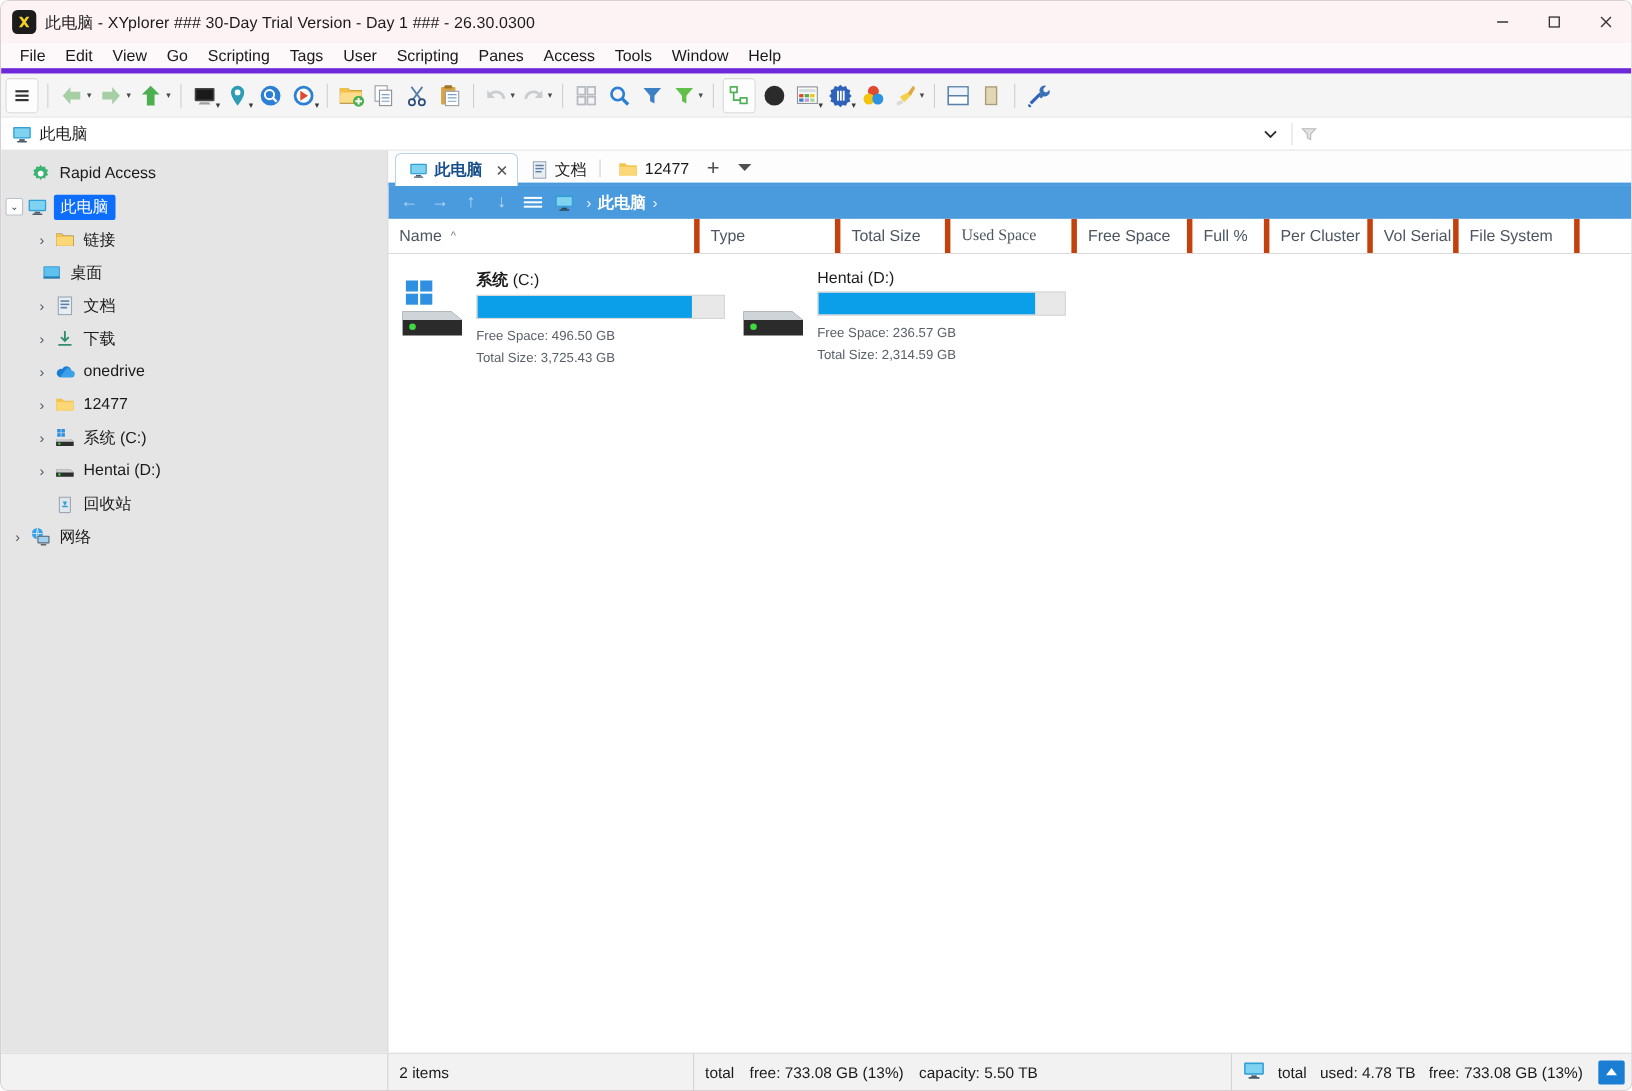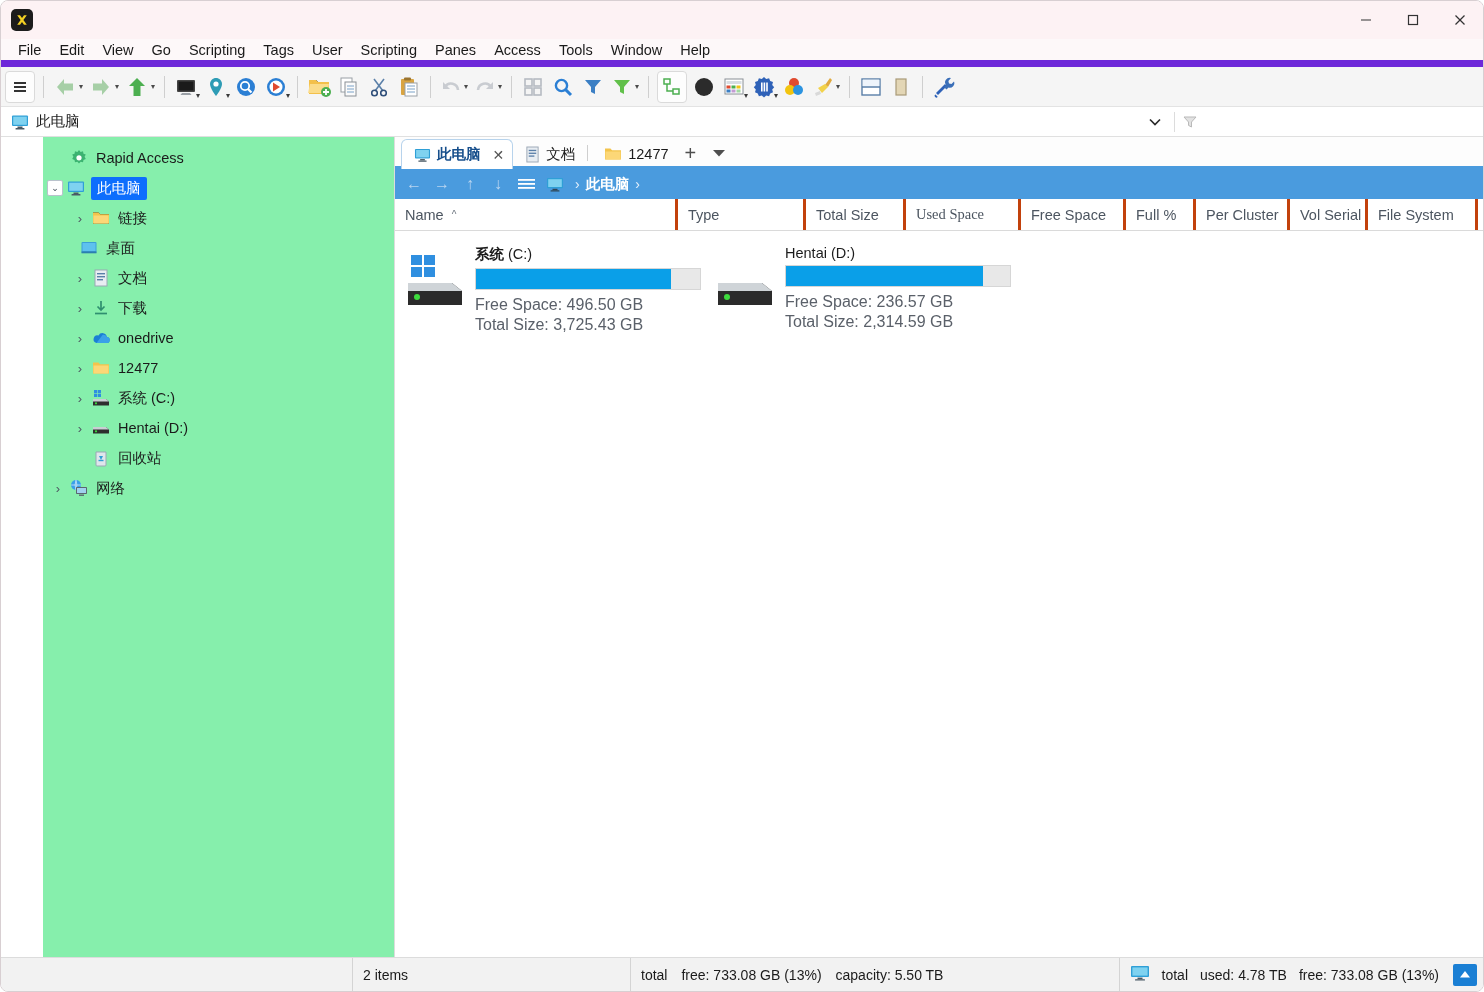--- a/index.html
+++ b/index.html
@@ -46,21 +46,21 @@
     color: #333;
   }
   .win-btn svg { display: block; }
 
   
   .menubar {
     height: 28px; min-height: 28px;
     background: #fdf8f9;
     display: flex; align-items: center;
     padding-left: 8px;
-    border-bottom: 7px solid #6d28d9;
+    border-bottom: 5px solid #6d28d9;
   }
   .menu-item {
     font-size: 14.5px; color: #1a1a1a;
     padding: 2px 9px;
     white-space: nowrap;
   }
 
   
   .toolbar {
     height: 40px; min-height: 40px;
@@ -111,26 +111,25 @@
 
   
   .body {
     flex: 1; display: flex; min-height: 0;
     background: #fff;
   }
 
   
   .treepane {
     width: 352px; min-width: 352px;
-    background: #86efac;
+    background: #e5e5e5;
     border-right: 1px solid #dcdcdc;
     padding-top: 6px;
     overflow: hidden;
     position: relative;
-    margin-left: 42px;
   }
   .tree-row {
     height: 30px;
     display: flex; align-items: center;
     font-size: 14.5px; color: #1b1b1b;
     white-space: nowrap;
     position: relative;
   }
   .tw-expander {
     width: 22px; height: 30px;
@@ -210,21 +209,21 @@
   
   .colheader {
     height: 32px; min-height: 32px;
     display: flex; align-items: stretch;
     background: #ffffff;
     border-bottom: 1px solid #dadada;
     font-size: 14.5px; color: #4c5560;
   }
   .col {
     display: flex; align-items: center;
-    border-right: 3px solid #c2410c;
+    border-right: 5px solid #c2410c;
     padding: 0 10px;
     white-space: nowrap; overflow: hidden;
   }
   .col.left { justify-content: flex-start; }
   .col.right { }
   .col .sort { font-size: 10px; margin-left: 8px; color: #6a737d; }
 
   
   .filelist {
     flex: 1; display: flex; flex-wrap: wrap;
@@ -247,21 +246,21 @@
     font-size: 14.5px; color: #1b1b1b; margin-bottom: 4px;
     white-space: nowrap;
   }
   .drive-name b { font-weight: bold; }
   .gauge {
     height: 22px; width: 226px;
     background: #e8e8e8; border: 1px solid #d6d6d6;
     position: relative; overflow: hidden; margin-bottom: 5px;
   }
   .gauge-fill { height: 100%; background: #0a9fe8; }
-  .drive-line { font-size: 16px; color: #5a6069; line-height: 20px; white-space: nowrap; }
+  .drive-line { font-size: 12px; color: #5a6069; line-height: 20px; white-space: nowrap; }
 
   
   .statusbar {
     height: 34px; min-height: 34px;
     background: #f2f2f2;
     border-top: 1px solid #dcdcdc;
     display: flex; align-items: stretch;
     font-size: 14px; color: #1b1b1b;
   }
   .sb-cell { display: flex; align-items: center; padding: 0 10px; border-right: 1px solid #d4d4d4; }
@@ -280,20 +279,21 @@
 
 <div id="app">
 
   <div class="titlebar">
     <div class="title-icon">
       <svg width="16" height="16" viewBox="0 0 16 16">
         <circle cx="8" cy="8" r="8" fill="#1b1b1b"></circle>
         <path d="M3.2 3.2 L6 3.2 L8 6 L10 3.2 L12.8 3.2 L9.4 8 L12.8 12.8 L10 12.8 L8 10 L6 12.8 L3.2 12.8 L6.6 8 Z" fill="#f2d024"></path>
       </svg>
     </div>
+    <div class="title-text">此电脑 - XYplorer ### 30-Day Trial Version - Day 1 ### - 26.30.0300</div>
     <div class="win-controls">
       <div class="win-btn">
         <svg width="12" height="12" viewBox="0 0 12 12">
             <line x1="1" y1="6" x2="11" y2="6" stroke="currentColor" stroke-width="1.2"></line>
           </svg>
       </div>
       <div class="win-btn">
         <svg width="12" height="12" viewBox="0 0 12 12">
             <rect x="1.5" y="1.5" width="9" height="9" fill="none" stroke="currentColor" stroke-width="1.2"></rect>
           </svg>

